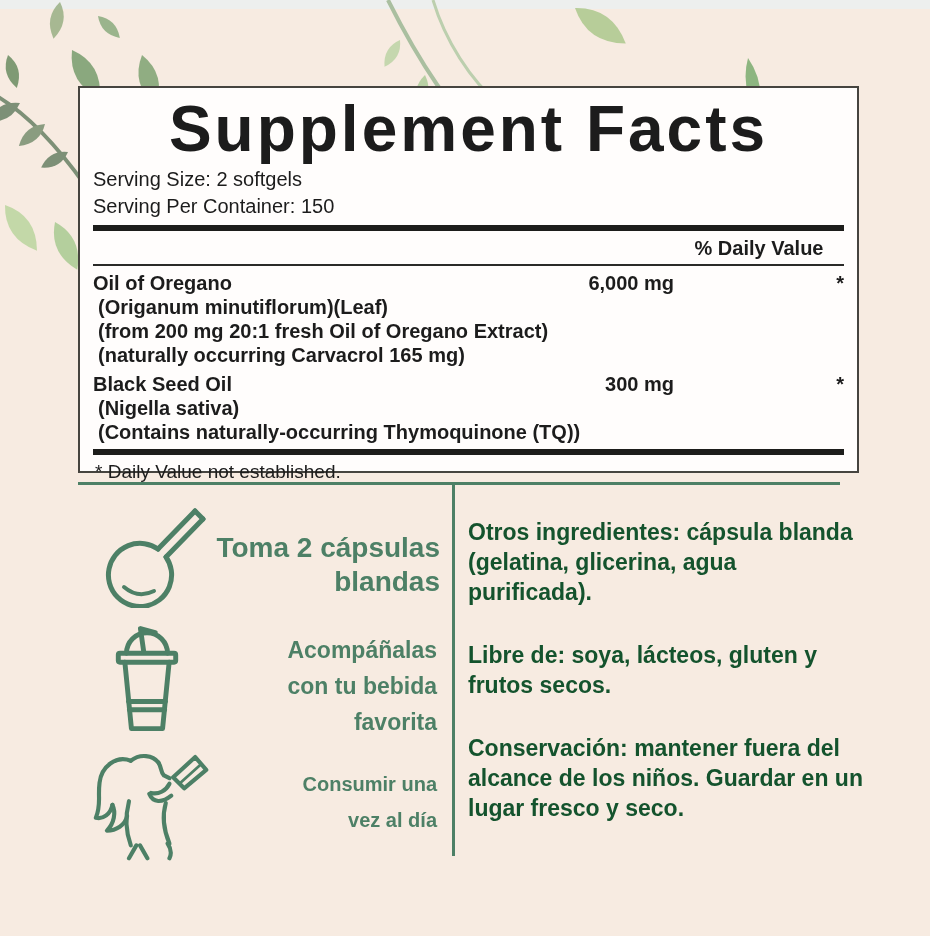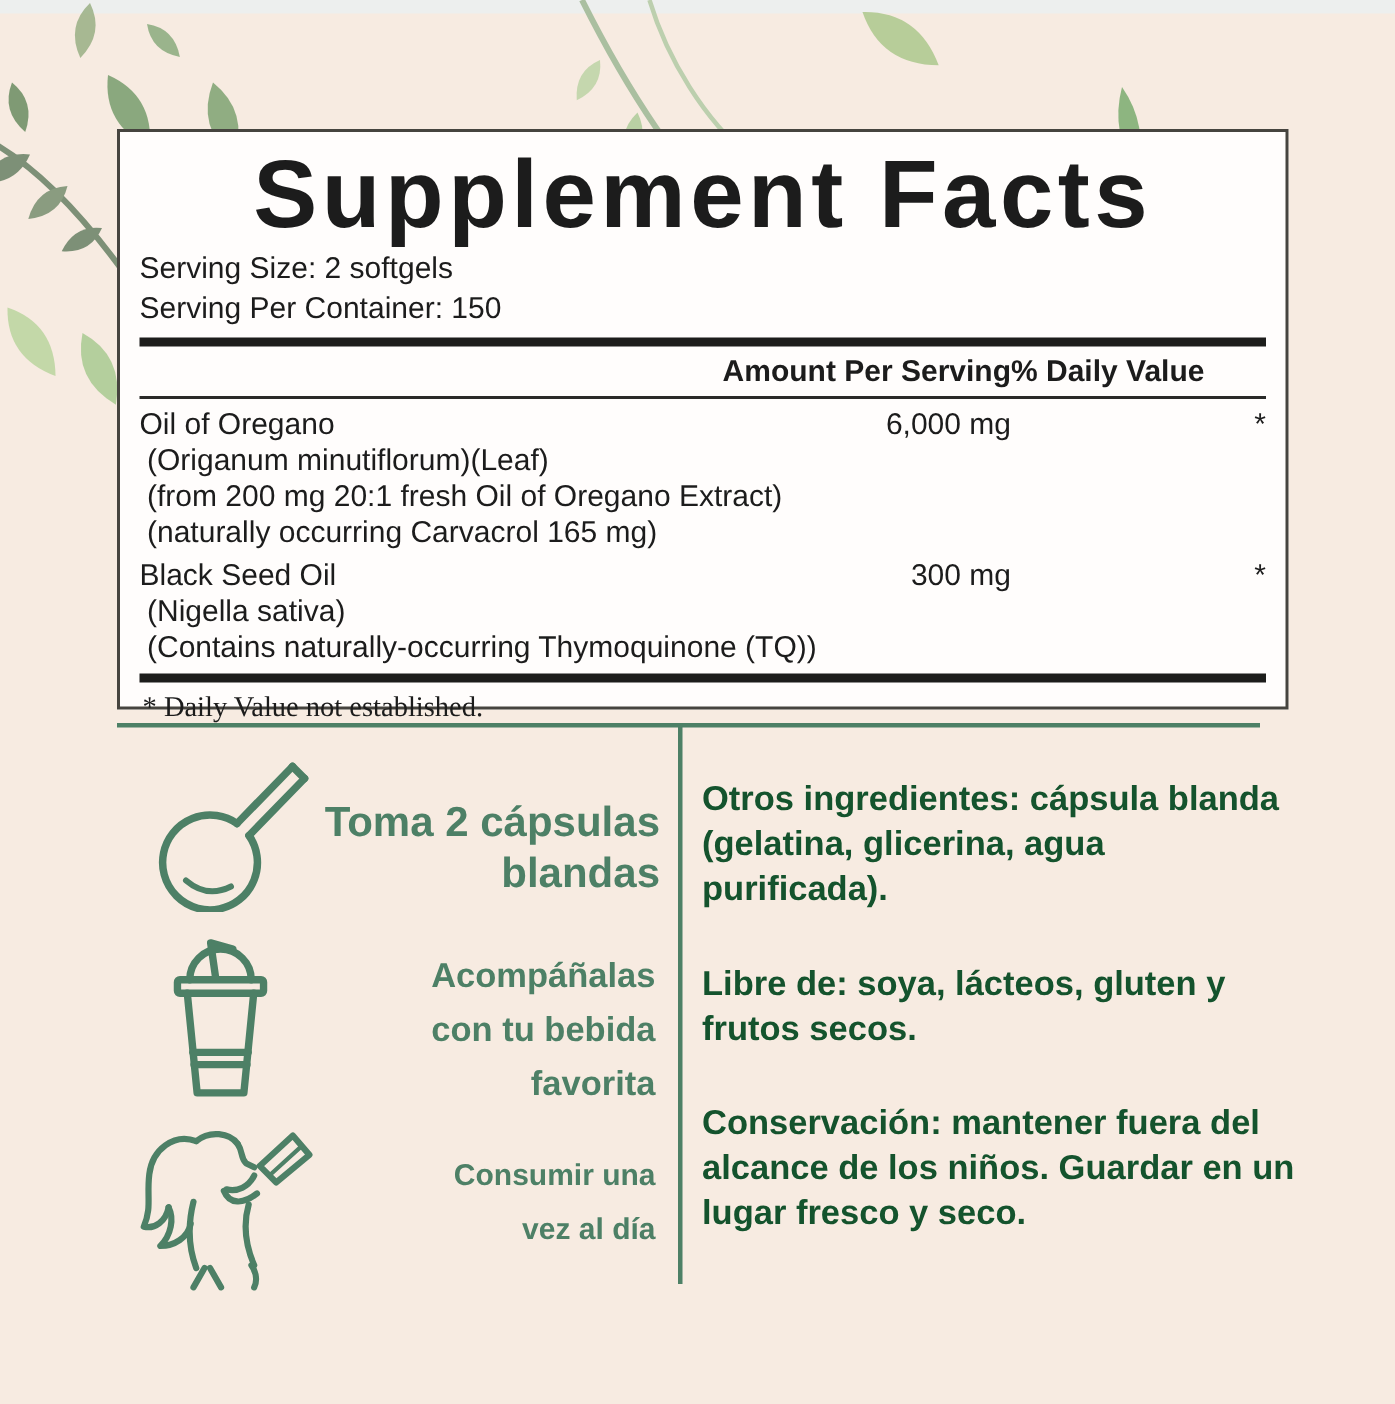--- a/index.html
+++ b/index.html
@@ -19,28 +19,28 @@
   }
   .facts h1{
     margin:4px 0 0 0; text-align:center; font-size:64px; line-height:74px;
     font-weight:bold; letter-spacing:3px; white-space:nowrap;
   }
   .serv{font-size:20px; line-height:27px;}
   .bar{height:6px; background:#1d1d1b; margin-top:5px;}
   .thin{height:2px; background:#2a2a28;}
   .hdr-row{display:flex; align-items:flex-end; padding:6px 0 4px 0; font-weight:bold; font-size:20px;}
   .name-col{flex:1;}
-  .dv-col{width:170px; text-align:left;}
+  .dv-col{width:170px; text-align:center;}
   .row-main{display:flex; font-size:20px; line-height:24px; }
   .row-main .nm{flex:1;}
   .row-main .amt{}
   .row-main .dv{width:170px; text-align:right;}
-  .row{padding-top:5px;}
+  .row{padding-top:5px;font-weight:bold;}
   .detail{font-size:20px; line-height:24px; padding-left:5px;}
-  .footnote{font-size:19px; line-height:25px; padding:4px 0 0 2px;font-family:Liberation Serif, serif;}
+  .footnote{font-size:19px; line-height:25px; padding:4px 0 0 2px;}
   .rows-block{min-height:170px;}
 
   
   .green-hr{position:absolute; left:78px; top:482px; width:762px; height:3px; background:#4d8066;}
   .green-vr{position:absolute; left:452px; top:482px; width:3px; height:374px; background:#4d8066;}
 
   
   .dir-icon{position:absolute;}
   .dir-label{
     position:absolute; color:#4d8066; font-weight:bold; text-align:right;
@@ -95,21 +95,20 @@
   </svg>
 
   <section class="facts">
     <h1>Supplement Facts</h1>
     <div class="serv">Serving Size: 2 softgels</div>
     <div class="serv">Serving Per Container: 150</div>
     <div class="bar"></div>
 
     <div class="hdr-row">
       <span class="name-col"></span>
-      <span>Amount Per Serving</span>
       <span class="dv-col">% Daily Value</span>
     </div>
     <div class="thin"></div>
 
     <div class="rows-block">
       <div class="row">
         <div class="row-main">
           <span class="nm">Oil of Oregano</span>
           <span class="amt">6,000 mg</span>
           <span class="dv">*</span>

